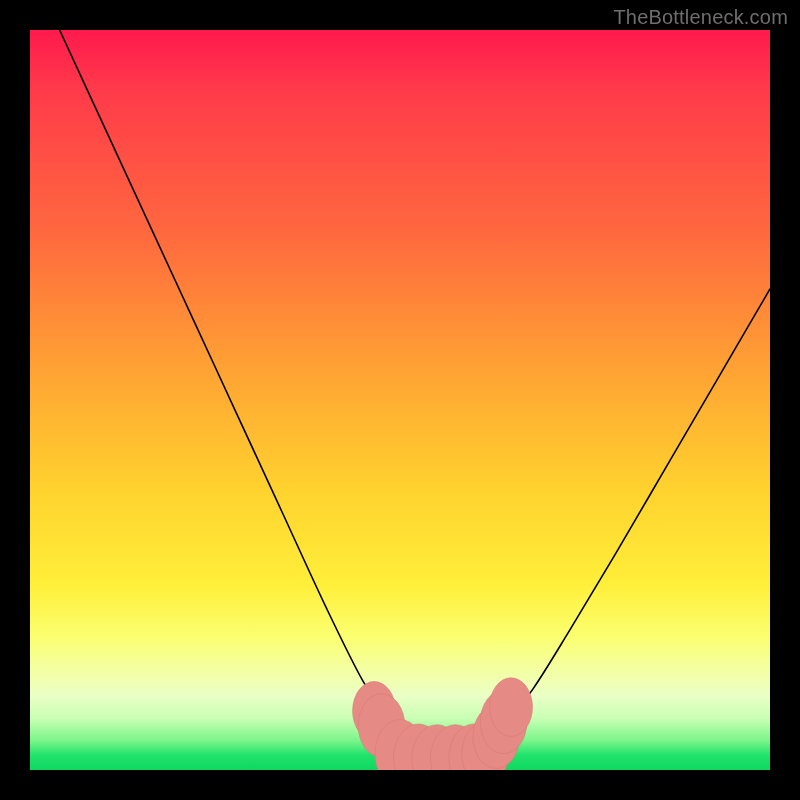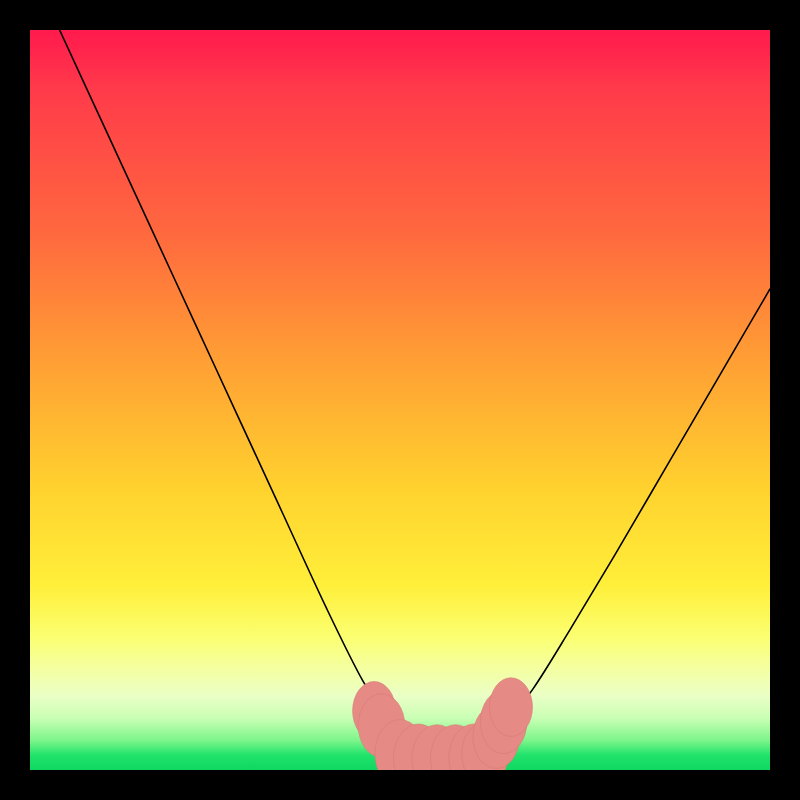--- a/index.html
+++ b/index.html
@@ -58,20 +58,21 @@
     left: 0;
     top: 0;
     width: 740px;
     height: 740px;
   }
 </style>
 </head>
 <body>
 
 <div class="frame">
+  <div class="watermark">TheBottleneck.com</div>
 
   <div class="plot-area">
     <svg class="curves" viewBox="0 0 740 740" preserveAspectRatio="none">
       <g id="series-group">
           <path d="M 29.6 0 C 37.00 16.03, 59.20 64.13, 74.00 96.20 C 88.80 128.27, 103.60 160.33, 118.40 192.40 C 133.20 224.47, 148.00 256.53, 162.80 288.60 C 177.60 320.67, 192.40 352.73, 207.20 384.80 C 222.00 416.87, 236.80 448.93, 251.60 481.00 C 266.40 513.07, 282.43 548.83, 296.00 577.20 C 309.57 605.57, 321.90 631.47, 333.00 651.20 C 344.10 670.93, 353.97 684.50, 362.60 695.60 C 371.23 706.70, 378.63 712.87, 384.80 717.80 C 390.97 722.73, 397.13 723.97, 399.60 725.20" fill="none" stroke="#000000" stroke-width="1.6" stroke-linecap="round"></path>
           <path d="M 429.2 725.2 C 432.90 723.97, 444.00 722.73, 451.40 717.80 C 458.80 712.87, 464.97 705.47, 473.60 695.60 C 482.23 685.73, 492.10 674.63, 503.20 658.60 C 514.30 642.57, 526.63 621.60, 540.20 599.40 C 553.77 577.20, 568.57 552.53, 584.60 525.40 C 600.63 498.27, 619.13 466.20, 636.40 436.60 C 653.67 407.00, 670.93 377.40, 688.20 347.80 C 705.47 318.20, 731.37 273.80, 740.00 259.00" fill="none" stroke="#000000" stroke-width="1.6" stroke-linecap="round"></path>
           <path d="M 355.2 725.2 C 360.13 725.69, 374.93 727.54, 384.80 728.16 C 394.67 728.78, 404.53 728.90, 414.40 728.90 C 424.27 728.90, 434.13 728.78, 444.00 728.16 C 453.87 727.54, 468.67 725.69, 473.60 725.20" fill="none" stroke="#000000" stroke-width="1.2" stroke-linecap="round"></path>
         </g>
       <g id="marker-group">
           <ellipse cx="344.10" cy="680.80" rx="21.49" ry="29.30" fill="#e58a84" stroke="#d97c76" stroke-width="0.6"></ellipse>

